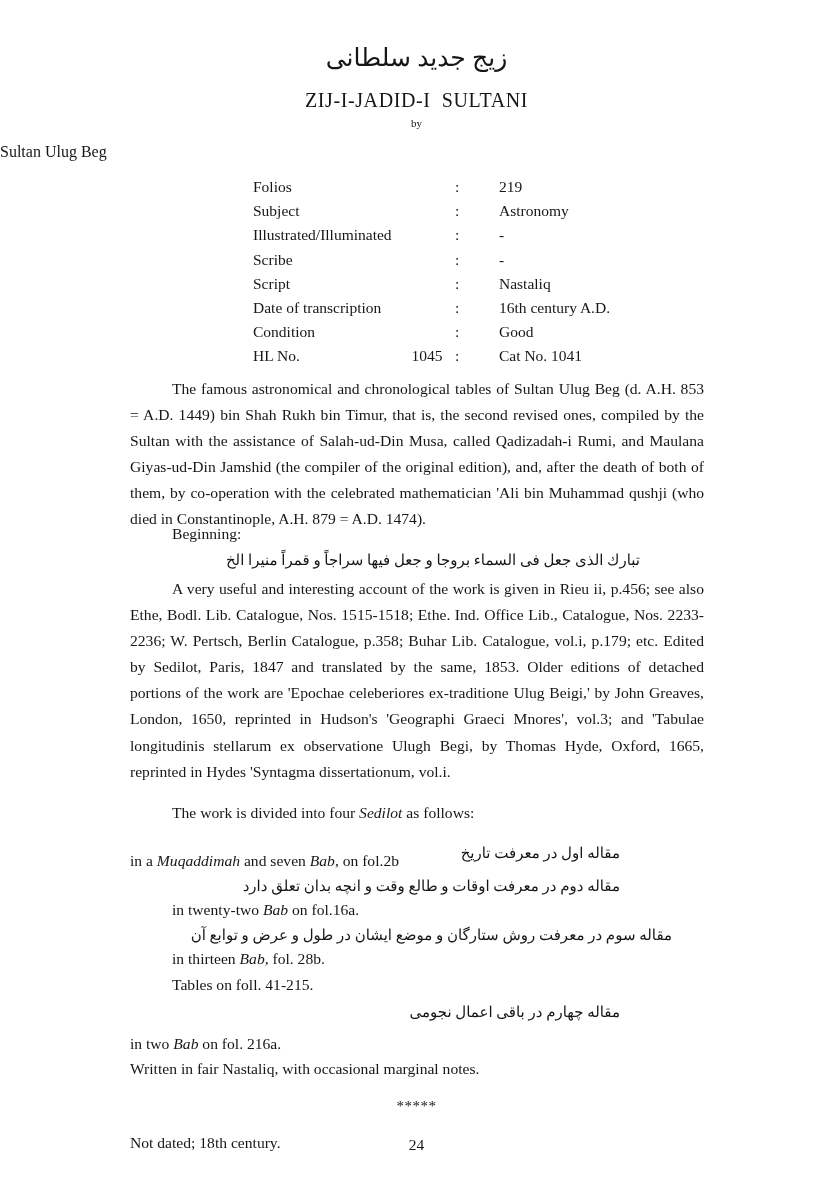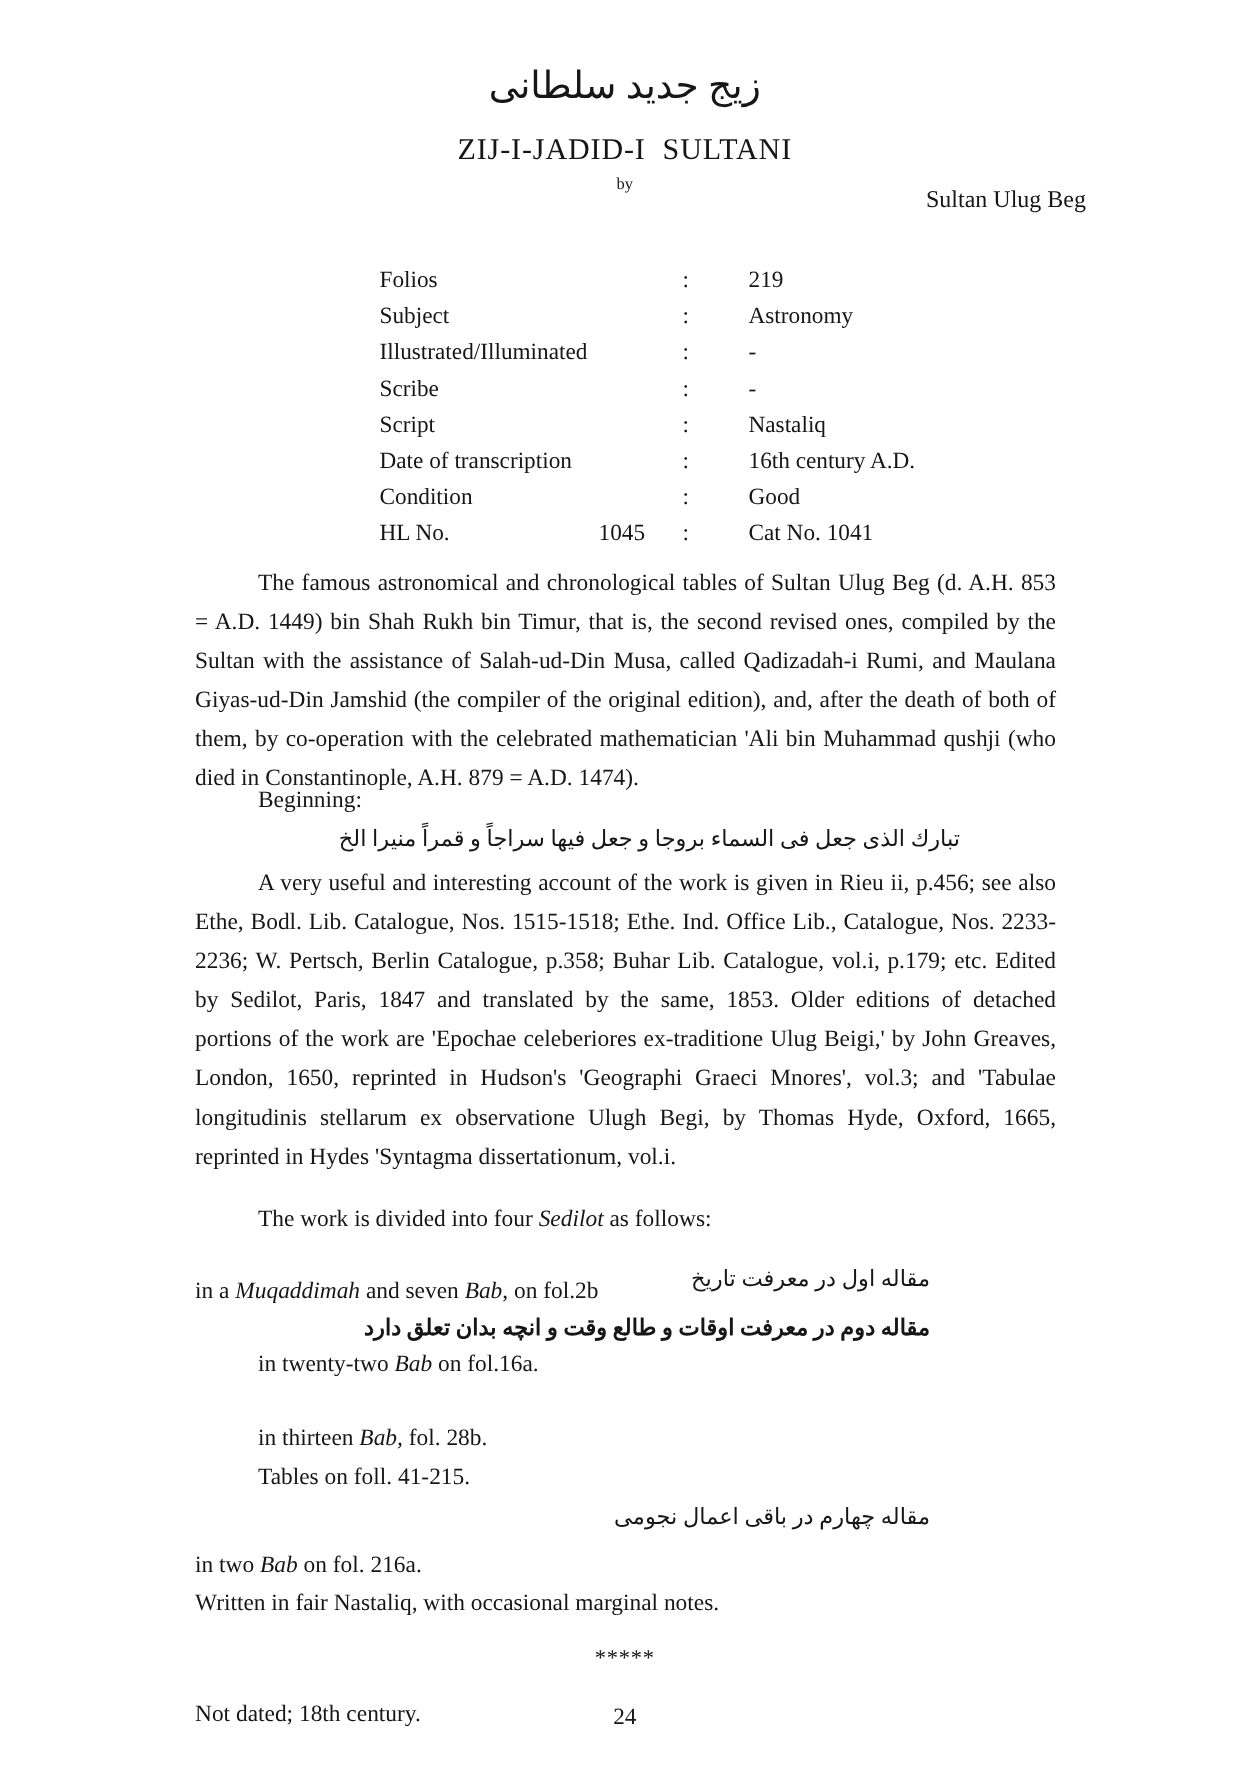--- a/index.html
+++ b/index.html
@@ -45,43 +45,43 @@
   }
   .byline-by {
     position: absolute;
     left: 0; top: 117px;
     width: 833px;
     text-align: center;
     font-size: 11px;
   }
   .byline-author {
     position: absolute;
-    left: 0; top: 125px;
+    left: 0; top: 143px;
     width: 724px;
-    text-align: right;
+    text-align: left;
     font-size: 16px;
   }
 
   
   .meta {
     position: absolute;
     left: 253px;
     top: 175px;
     width: 460px;
     font-size: 15.5px;
     line-height: 24.2px;
     border-collapse: collapse;
   }
   .meta td {
     padding: 0;
     vertical-align: baseline;
     white-space: nowrap;
   }
   .meta .c-label { width: 146px; }
-  .meta .c-extra { width: 56px; text-align: left; }
+  .meta .c-extra { width: 56px; text-align: center; }
   .meta .c-colon { width: 44px; }
   .meta .c-value { }
 
   
   .body-block {
     position: absolute;
     left: 130px;
     width: 574px;
     font-size: 15.6px;
     line-height: 26.1px;
@@ -211,25 +211,26 @@
 
   <div class="plain-line ind" style="top:800px;">
     <span>The work is divided into four </span><i>Sedilot</i><span> as follows:</span>
   </div>
 
   <div class="rtl-line" style="left:325px; top:826px; width:295px;margin-top:16px;">مقاله اول در معرفت تاريخ</div>
   <div class="plain-line" style="top:848px;">
     <span>in a </span><i>Muqaddimah</i><span> and seven </span><i>Bab</i><span>, on fol.2b</span>
   </div>
 
-  <div class="rtl-line" style="left:222px; top:875px; width:398px;font-weight:bold;">مقاله دوم در معرفت اوقات و طالع وقت و انچه بدان تعلق دارد</div>
+  <div class="rtl-line" style="left:222px; top:875px; width:398px;">مقاله دوم در معرفت اوقات و طالع وقت و انچه بدان تعلق دارد</div>
   <div class="plain-line ind" style="top:897px;">
     <span>in twenty-two </span><i>Bab</i><span> on fol.16a.</span>
   </div>
 
+  <div class="rtl-line" style="left:130px; top:924px; width:542px;">مقاله سوم در معرفت روش ستارگان و موضع ايشان در طول و عرض و توابع آن</div>
   <div class="plain-line ind" style="top:946px;">
     <span>in thirteen </span><i>Bab,</i><span> fol. 28b.</span>
   </div>
 
   <div class="plain-line ind" style="top:972px;">
     <span>Tables on foll. 41-215.</span>
   </div>
 
   <div class="rtl-line" style="left:330px; top:1001px; width:290px;">مقاله چهارم در باقى اعمال نجومى</div>
   <div class="plain-line" style="top:1031px;">

